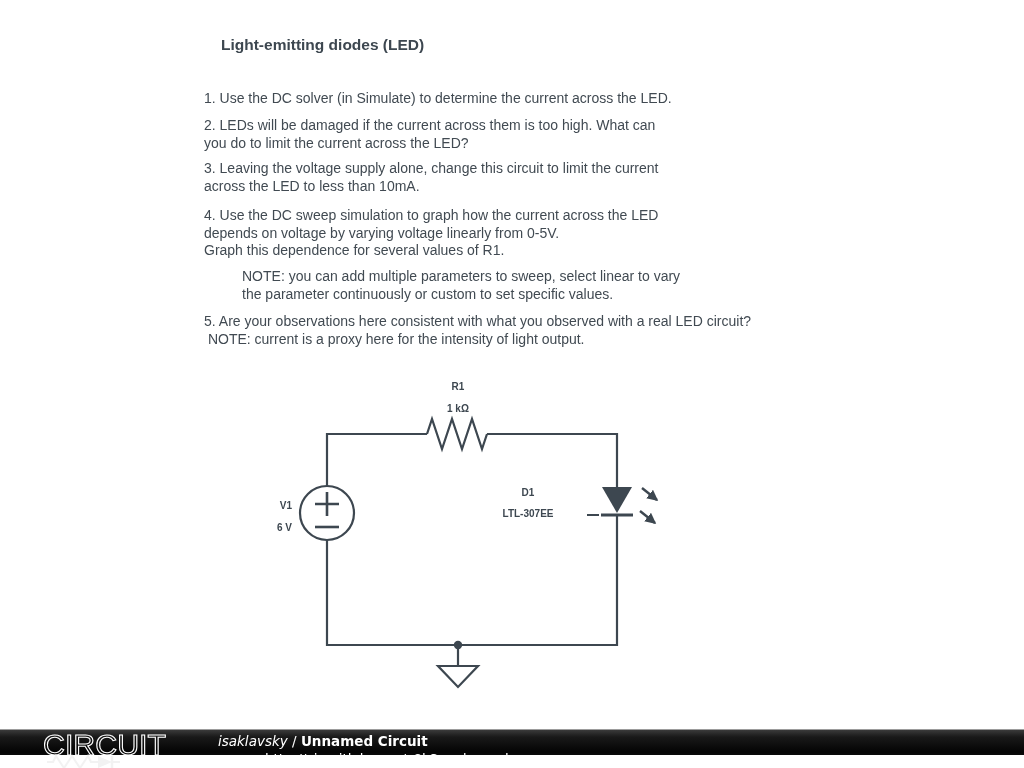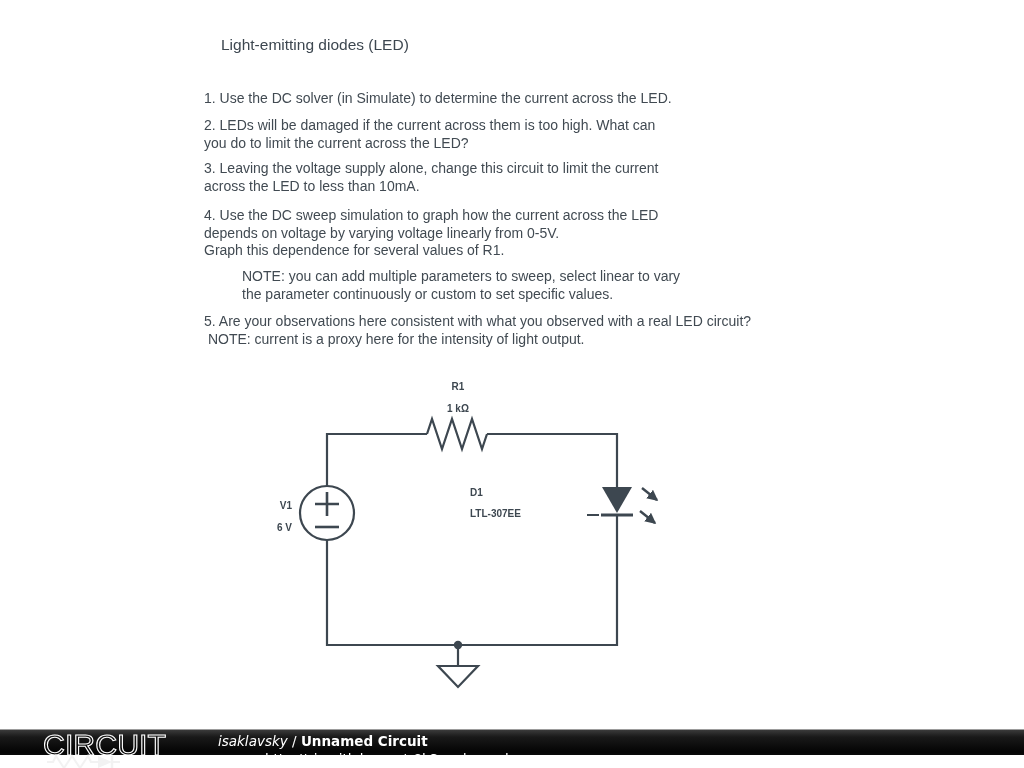--- a/index.html
+++ b/index.html
@@ -5,42 +5,42 @@
   html,body{margin:0;padding:0;}
   body{
     width:1024px;height:768px;position:relative;overflow:hidden;
     background:#ffffff;
     font-family:"Liberation Sans", sans-serif;
     color:#414a52;
   }
   
   .title{
     position:absolute;left:221px;top:36px;margin:0;
-    font-size:15.5px;font-weight:normal;color:#3d4750;
+    font-size:15.5px;font-weight:bold;color:#3d4750;
   }
   .para{
     position:absolute;left:204px;width:660px;
     font-size:14px;line-height:17.5px;
     white-space:pre-wrap;color:#414a52;
   }
   #p1{top:90px}
   #p2{top:117px}
   #p3{top:160px}
   #p4{top:207px}
   #p5{top:268px;left:242px}
   #p6{top:313px}
 
   
   .schematic-svg{position:absolute;left:0;top:0;pointer-events:none;}
   .clabel{
     position:absolute;font-weight:bold;font-size:10px;color:#3d4750;
   }
   #lbl-r1{left:408px;top:376px;width:100px;text-align:center;line-height:22px;}
   #lbl-v1{left:232px;top:495px;width:60px;text-align:right;line-height:22px;}
-  #lbl-d1{left:470px;top:482px;width:116px;text-align:left;line-height:21px;}
+  #lbl-d1{left:470px;top:482px;width:116px;text-align:center;line-height:21px;}
 
   
   .footer{
     position:absolute;left:0;top:729px;width:1024px;height:26px;
     box-sizing:border-box;
     border-top:1px solid #9c9c9c;
     background:linear-gradient(to bottom,#3a3a3a 0px,#191919 7px,#040404 22px,#0a0a0a 100%);
     text-decoration:underline;
   }
   .logo{position:absolute;left:42px;top:1px;width:130px;height:38px;}

